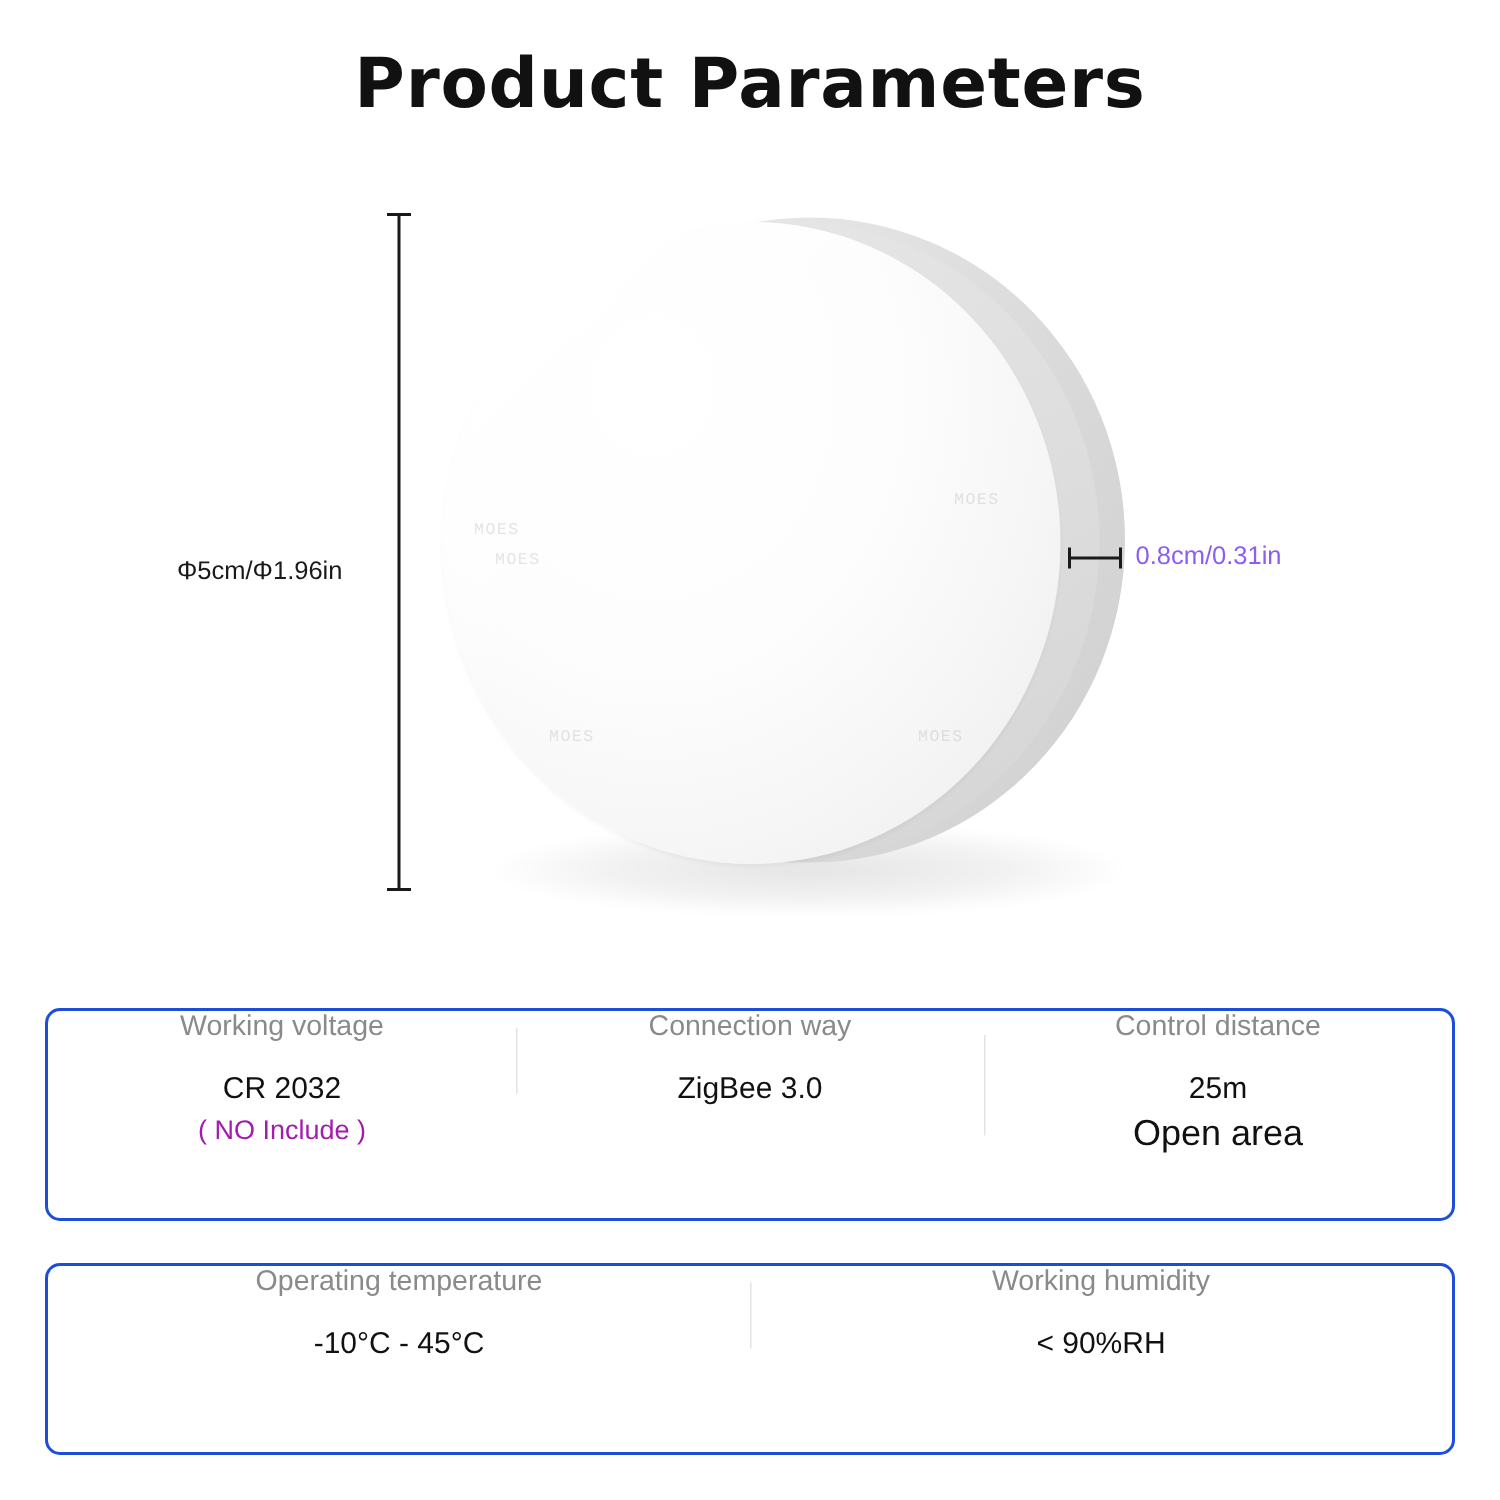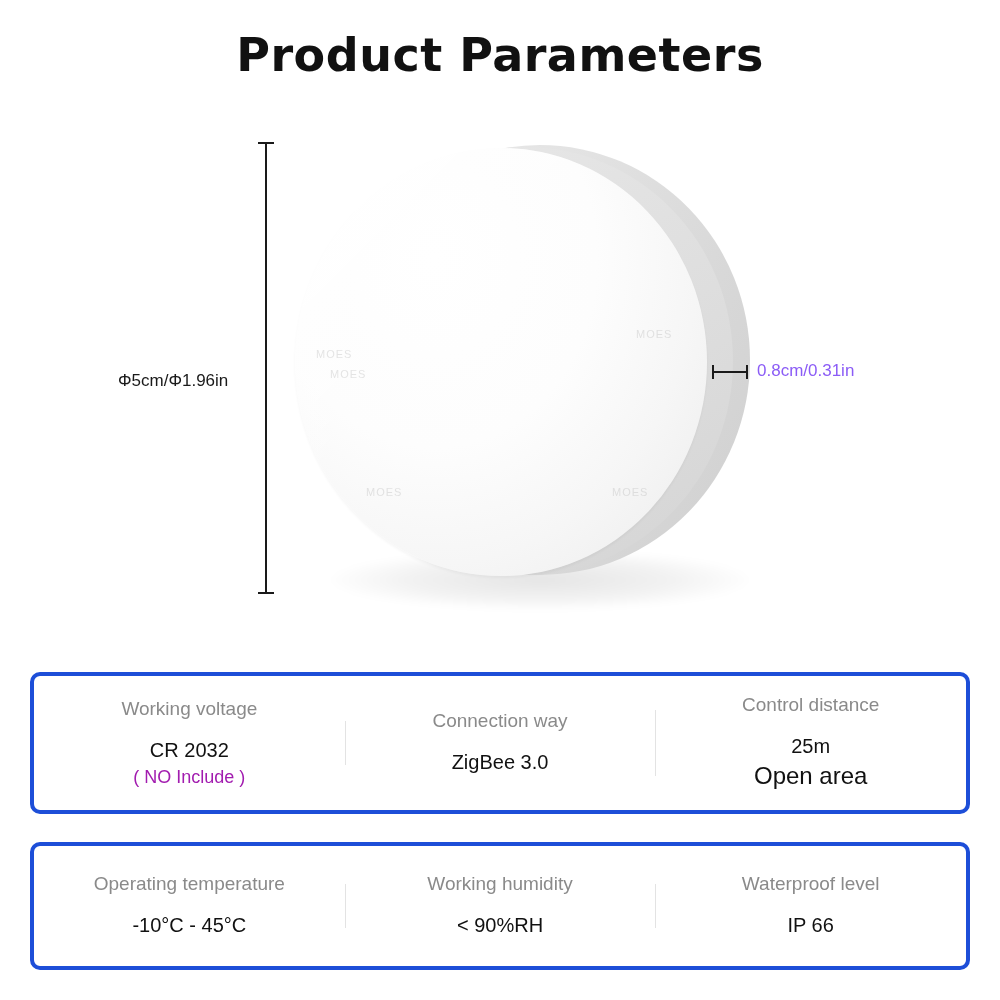--- a/index.html
+++ b/index.html
@@ -91,21 +91,21 @@
     background: radial-gradient(ellipse at 50% 50%, rgba(0,0,0,0.10) 0%, rgba(0,0,0,0.05) 45%, rgba(0,0,0,0) 72%);
     filter: blur(3px);
   }
 
   
   .watermark {
     position: absolute;
     color: rgba(170,170,170,0.30);
     font-size: 11px;
     letter-spacing: 1px;
-    font-family: Liberation Sans, sans-serif;
+    font-family: Liberation Mono, monospace;
     user-select: none;
     text-align: right;
   }
 
   
   .dim-v-line {
     position: absolute;
     left: 265px;
     top: 22px;
     width: 2px;
@@ -161,25 +161,25 @@
     font-size: 17px;
     color: #8b5cf6;
     white-space: nowrap;
   }
 
   
   .spec-panel {
     position: absolute;
     left: 30px;
     width: 940px;
-    border: 4px solid #1d4ed8;
+    border: 2px solid #1d4ed8;
     border-radius: 10px;
     background: #ffffff;
     display: flex;
-    align-items: center;
+    align-items: flex-start;
   }
   #spec-panel-1 { top: 672px; height: 142px; }
   #spec-panel-2 { top: 842px; height: 128px; }
 
   .spec-cell {
     flex: 1 1 0;
     display: flex;
     flex-direction: column;
     align-items: center;
     justify-content: center;
@@ -281,20 +281,16 @@
     <div class="spec-cell">
       <div class="spec-label">Operating temperature</div>
       <div class="spec-value">-10°C - 45°C</div>
     </div>
 
     <div class="spec-cell">
       <div class="spec-label">Working humidity</div>
       <div class="spec-value">&lt; 90%RH</div>
     </div>
 
-    <div class="spec-cell">
-      <div class="spec-label">Waterproof level</div>
-      <div class="spec-value">IP 66</div>
-    </div>
 
   </div>
 
 </div>
 
 </body></html>

